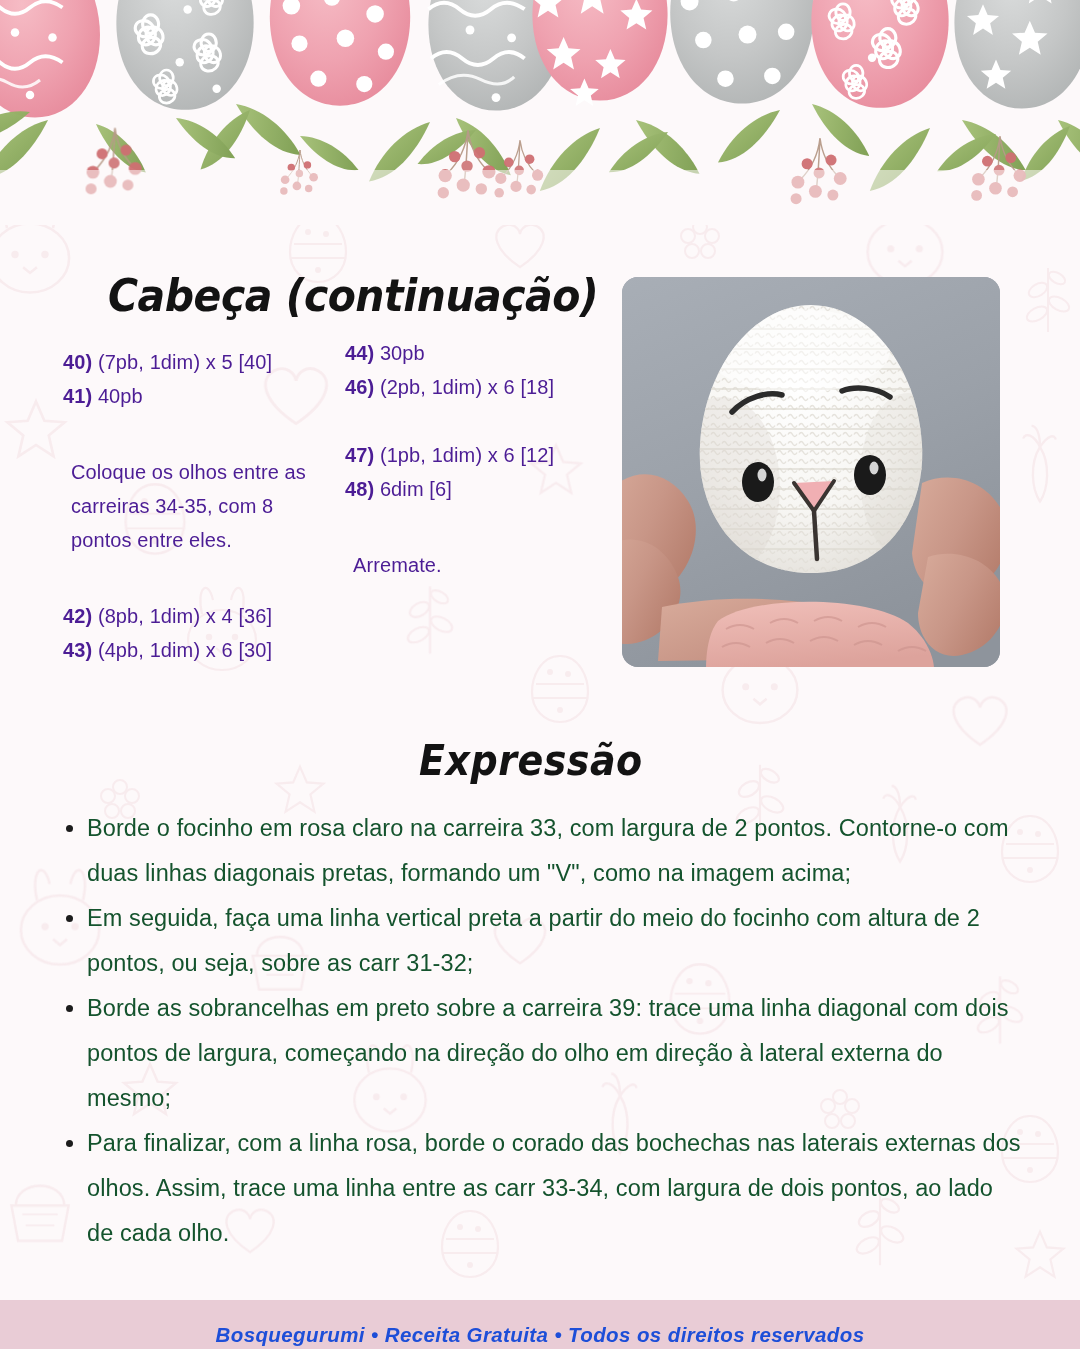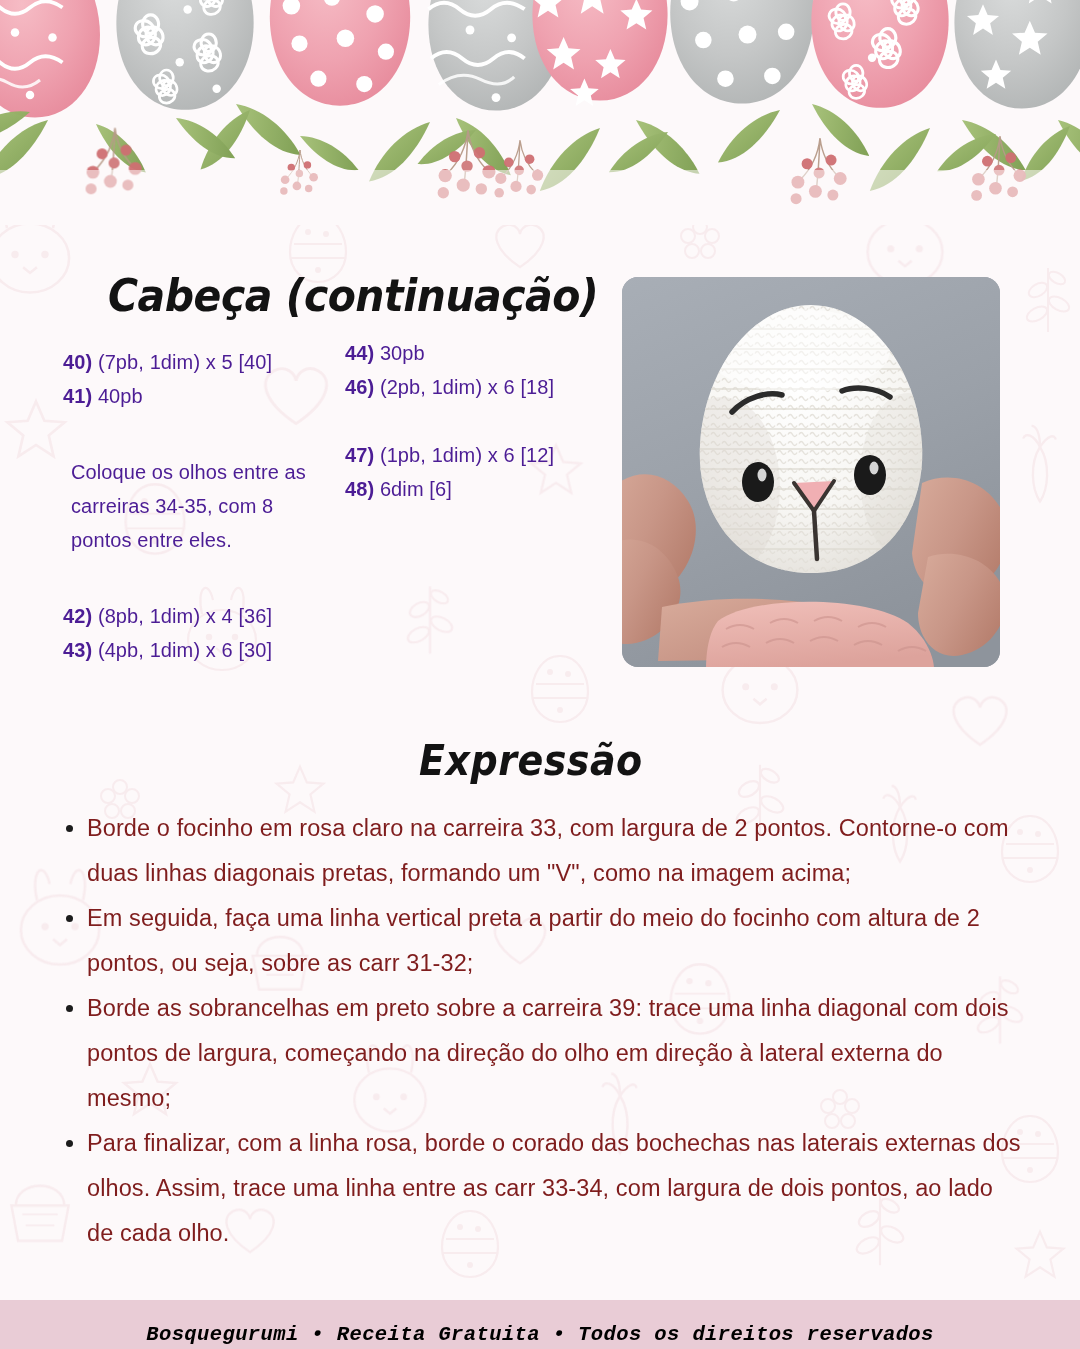--- a/index.html
+++ b/index.html
@@ -43,26 +43,26 @@
     left: 0;
     top: 1300px;
     width: 1080px;
     height: 49px;
     background: #e9ccd6;
     display: flex;
     align-items: center;
     justify-content: center;
   }
   .footer-text {
-    font-family: Liberation Mono, monospace;
+    font-family: Liberation Sans, sans-serif;
     font-style: italic;
     font-weight: bold;
     font-size: 20.5px;
     letter-spacing: 0.4px;
-    color: #000000;
+    color: #1d4ed8;
     white-space: nowrap;
     margin-top: 20px;
   }
 
   
   .content {
     position: absolute;
     left: 0; top: 0;
     width: 1080px;
     height: 1102px;
@@ -130,21 +130,21 @@
   .photo svg { display: block; }
 
   
   .bullets {
     position: absolute;
     left: 62px;
     top: 806px;
     width: 960px;
     font-size: 23.5px;
     line-height: 45px;
-    color: #7f1d1d;
+    color: #14532d;
     letter-spacing: 0.1px;
   }
   .bullet-item {
     position: relative;
     padding-left: 25px;
     margin: 0 0 0 0;
   }
   .bullet-item::before {
     content: "";
     position: absolute;
@@ -490,20 +490,21 @@
       <div class="row-gap"></div>
       <p class="row-line">
         <span class="num">47)</span>
         <span>(1pb, 1dim) x 6 [12]</span>
       </p>
       <p class="row-line">
         <span class="num">48)</span>
         <span>6dim [6]</span>
       </p>
       <div class="row-gap"></div>
+      <p class="note-block">Arremate.</p>
     </div>
 
     <div class="photo">
       <svg width="378" height="390" viewBox="0 0 378 390" xmlns="http://www.w3.org/2000/svg">
         <defs>
           <linearGradient id="bgWall" x1="0" y1="0" x2="0.4" y2="1">
             <stop offset="0%" stop-color="#a8aeb6"></stop>
             <stop offset="55%" stop-color="#9ba1a9"></stop>
             <stop offset="100%" stop-color="#8e949c"></stop>
           </linearGradient>

